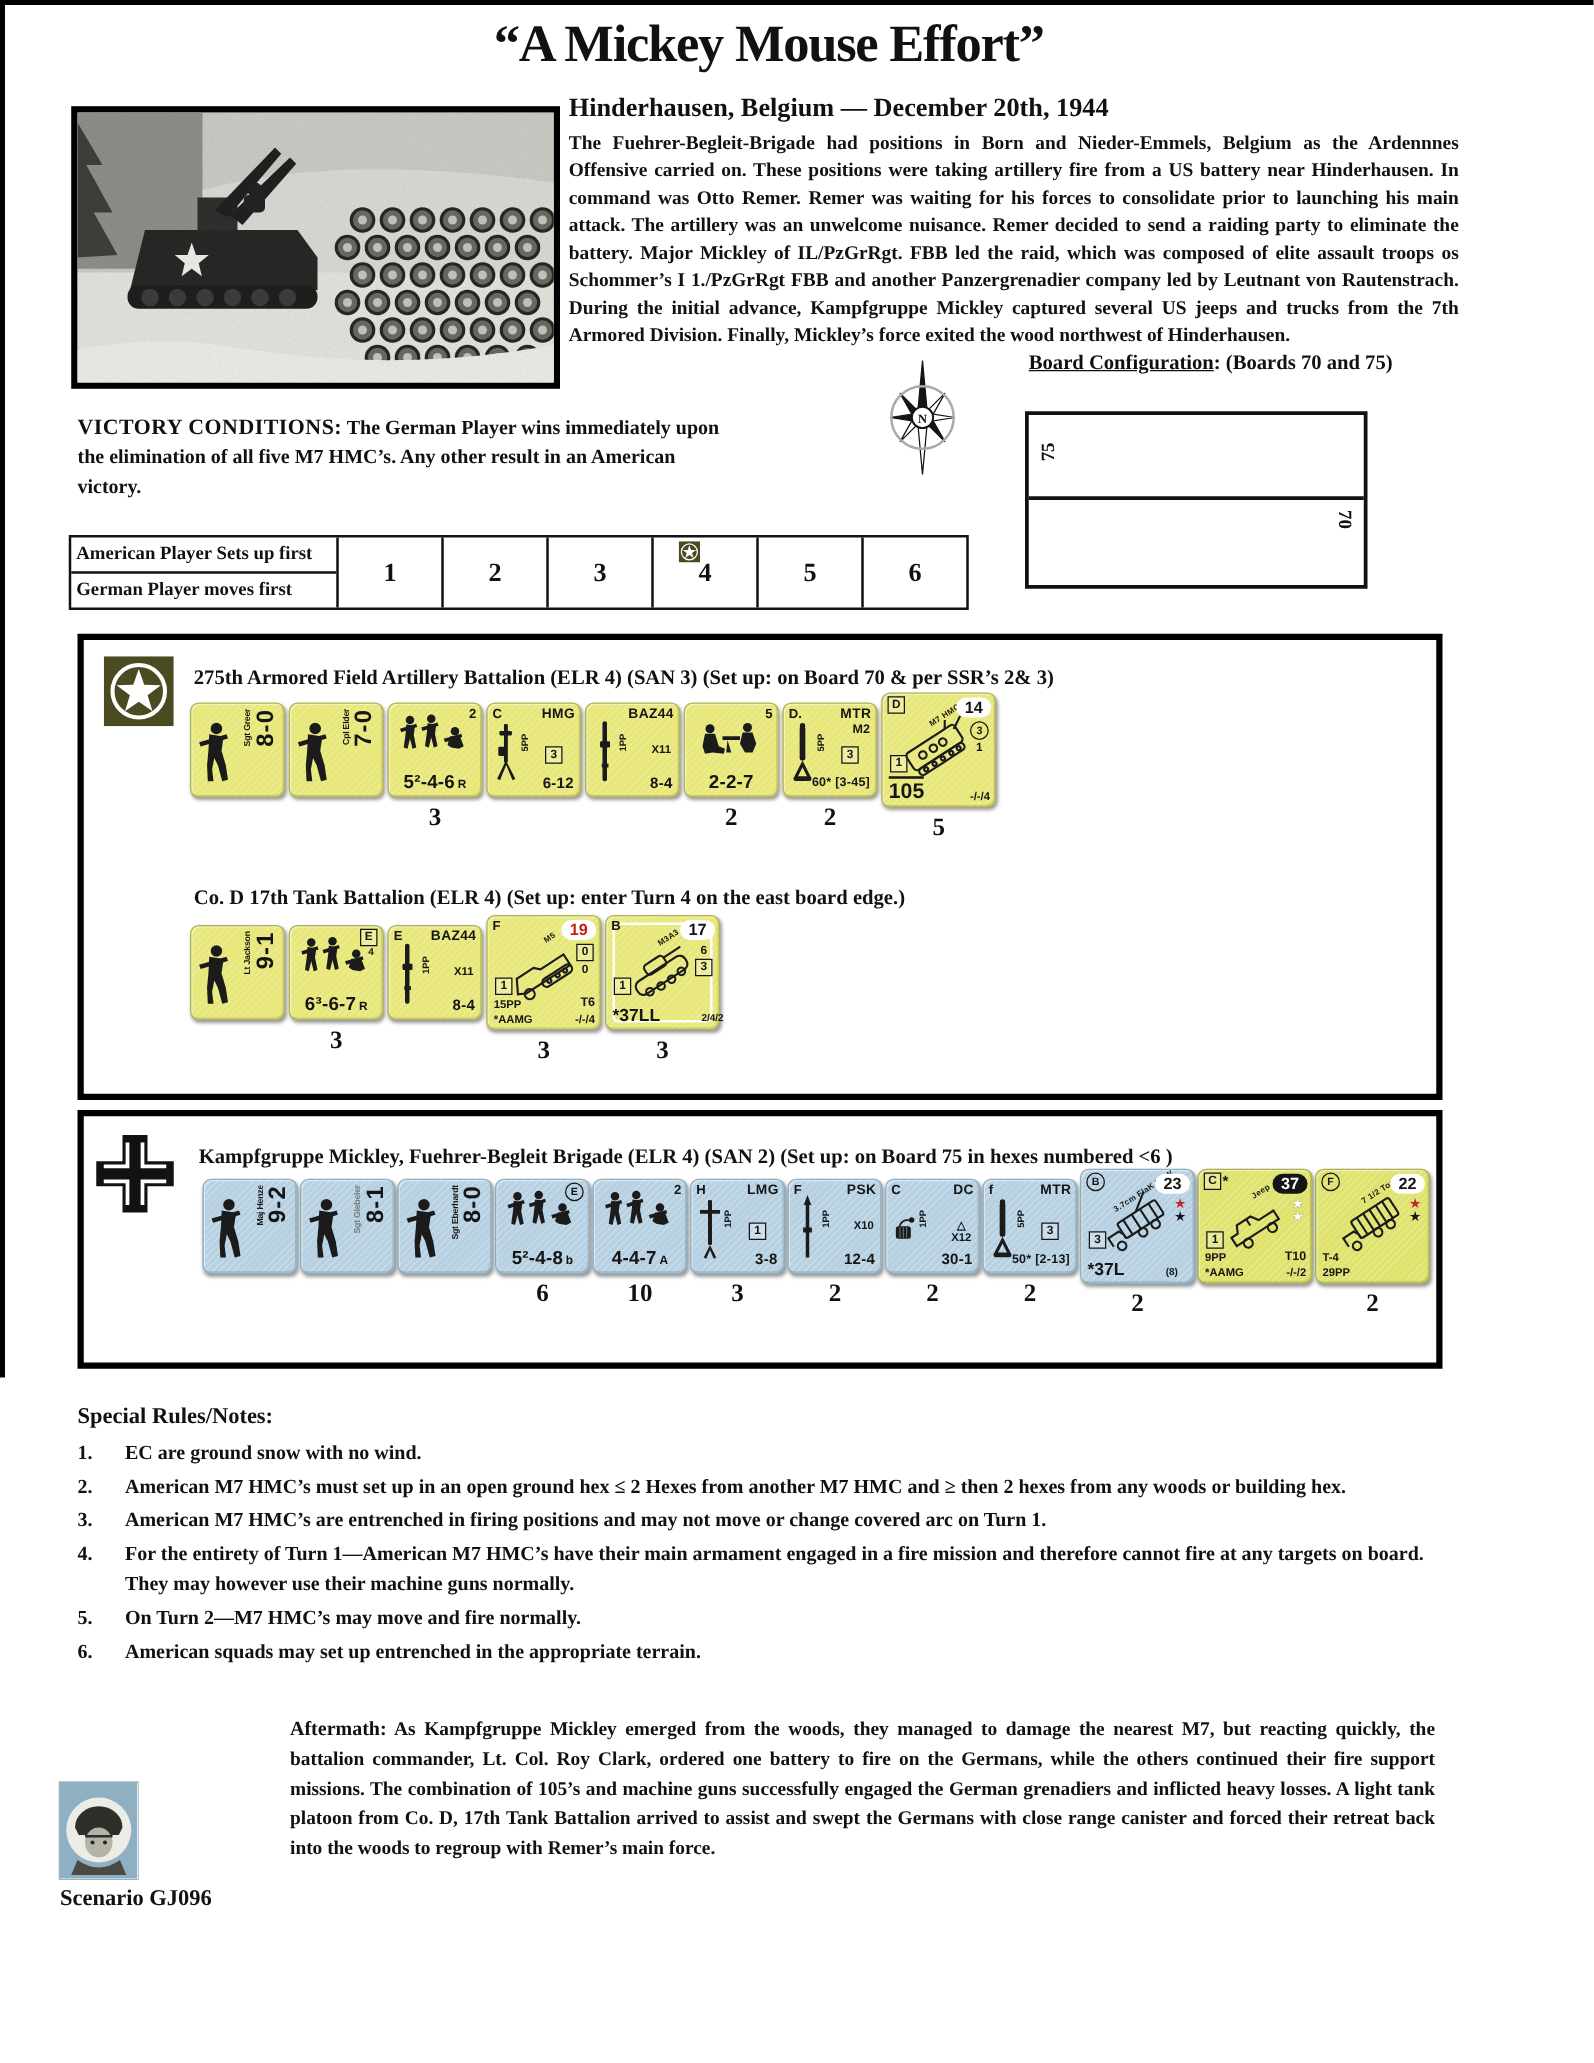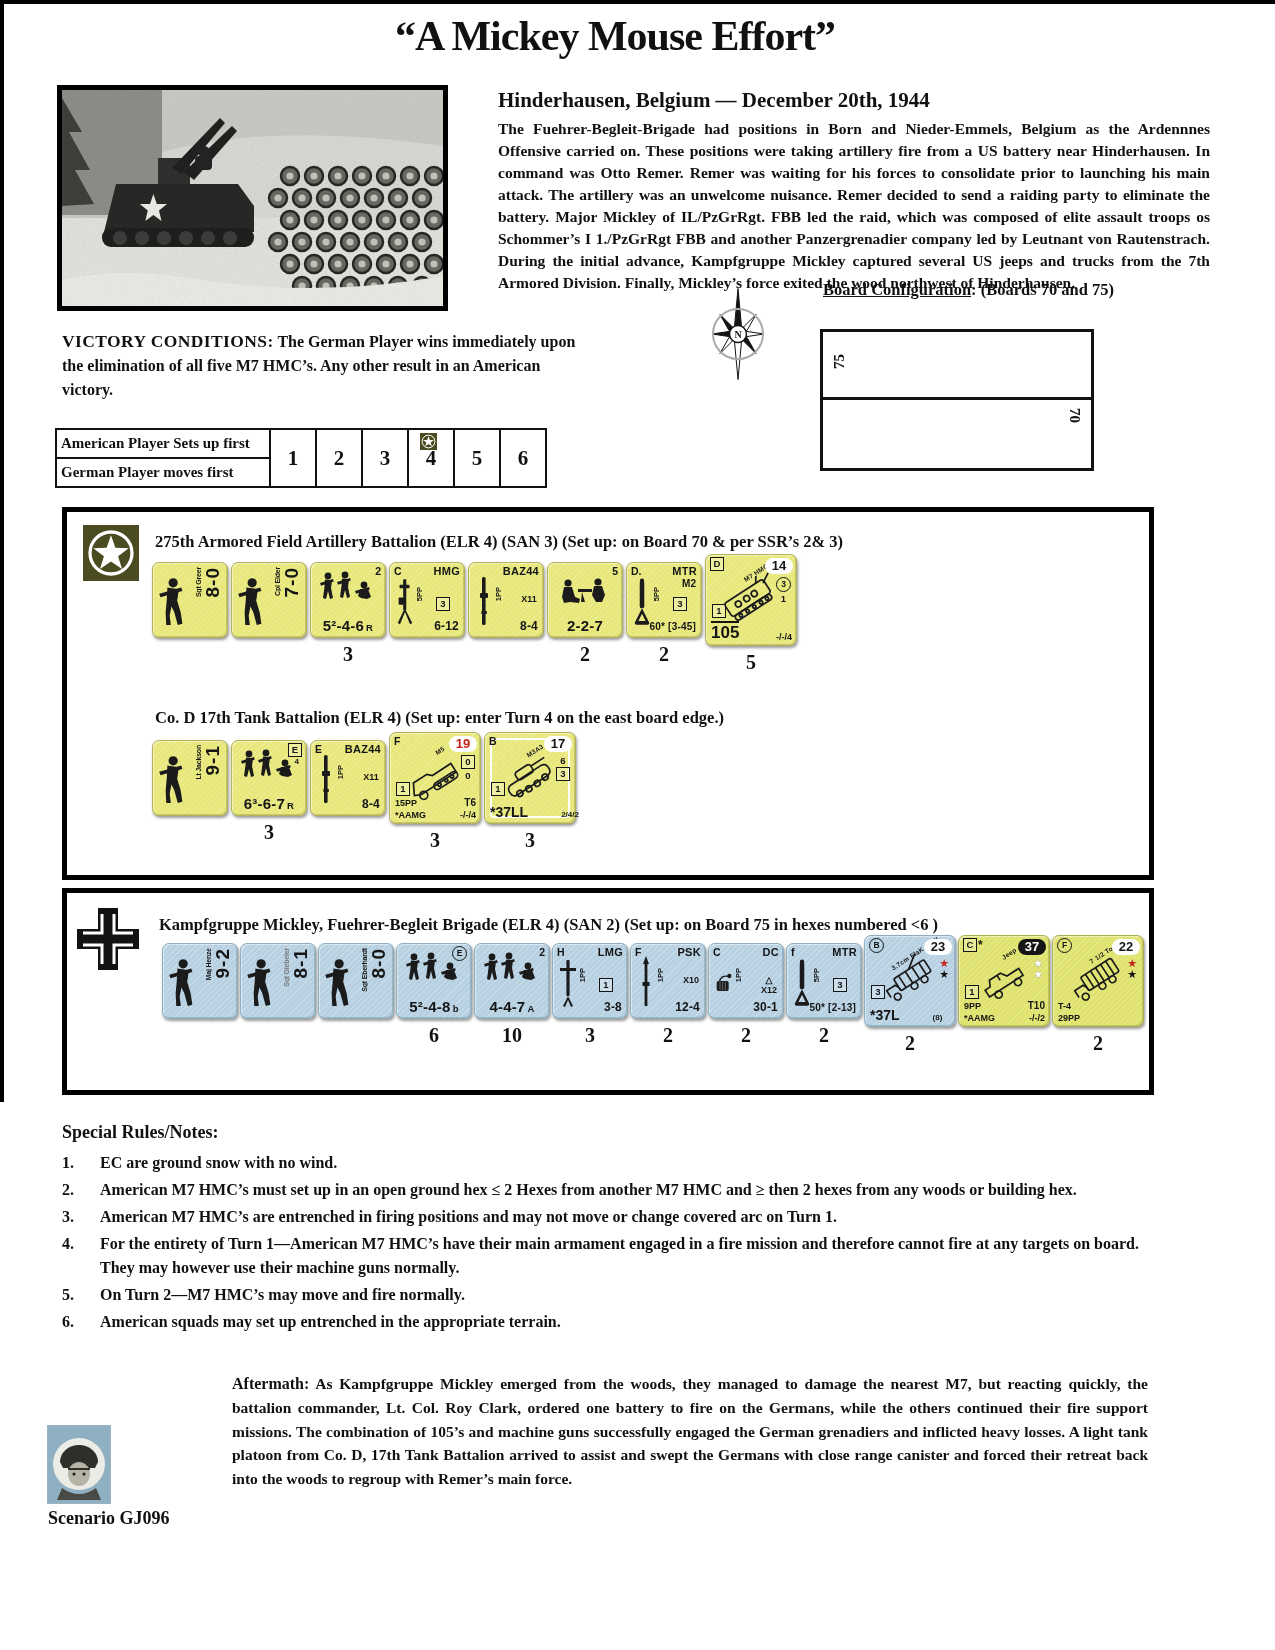--- a/index.html
+++ b/index.html
@@ -7,39 +7,39 @@
         font-family:"Liberation Serif",serif;color:#111;padding-left:12px;}
   .edge-top{position:absolute;top:0;left:0;width:1275px;height:4px;background:#000;}
   .edge-left{position:absolute;top:0;left:0;width:4px;height:1102px;background:#000;}
 
   .title{position:absolute;top:12px;left:0;width:1230px;margin:0;text-align:center;
          font-size:42px;font-weight:bold;letter-spacing:-1px;}
 
   .photo{position:absolute;left:57px;top:85px;width:381px;height:216px;border:5px solid #000;background:#c9c9c3;}
   .photo svg{display:block;}
 
-  .intro{position:absolute;left:455px;top:88px;width:712px;margin-left:43px;}
+  .intro{position:absolute;left:455px;top:74px;width:712px;}
   .intro h2{margin:0 0 5px 0;font-size:21px;font-weight:bold;}
   .intro p{margin:0;font-size:15.5px;font-weight:bold;line-height:1.42;text-align:justify;}
 
   .victory{position:absolute;left:62px;top:329px;width:528px;font-size:16px;font-weight:bold;line-height:1.45;}
   .victory b{font-size:17.5px;letter-spacing:.4px;}
 
   .bc-label{position:absolute;left:823px;top:280px;font-size:16.5px;font-weight:bold;}
   .bc-label .u{text-decoration:underline;}
   .compass{position:absolute;left:708px;top:286px;width:60px;height:96px;}
 
   .boards{position:absolute;left:820px;top:329px;width:268px;height:136px;border:3px solid #111;}
   .bcell{position:relative;height:50%;box-sizing:border-box;}
   .bcell.top{border-bottom:3px solid #111;}
   .blabel{position:absolute;font-weight:bold;font-size:15px;}
   .b75{left:8px;top:22px;writing-mode:vertical-rl;transform:rotate(180deg);}
   .b70{right:8px;top:8px;writing-mode:vertical-rl;}
 
-  .tt{position:absolute;left:55px;top:428px;width:492px;height:60px;border:2.5px solid #111;
+  .tt{position:absolute;left:55px;top:428px;width:720px;height:60px;border:2.5px solid #111;
       display:flex;box-sizing:border-box;}
   .tt-left{width:212px;flex:none;border-right:2.5px solid #111;display:flex;flex-direction:column;}
   .tt-row{flex:1;display:flex;align-items:center;padding-left:4px;font-size:15px;font-weight:bold;white-space:nowrap;}
   .tt-row.first{border-bottom:2px solid #111;}
   .tt-cell{flex:1;position:relative;display:flex;align-items:center;justify-content:center;
            font-size:21px;font-weight:bold;}
   .tt-cell + .tt-cell{border-left:2px solid #111;}
   .tt-star{position:absolute;top:1px;left:24%;width:17px;height:17px;}
 
   .forcebox{position:absolute;left:62px;width:1092px;border:5px solid #000;background:#fff;box-sizing:border-box;}

